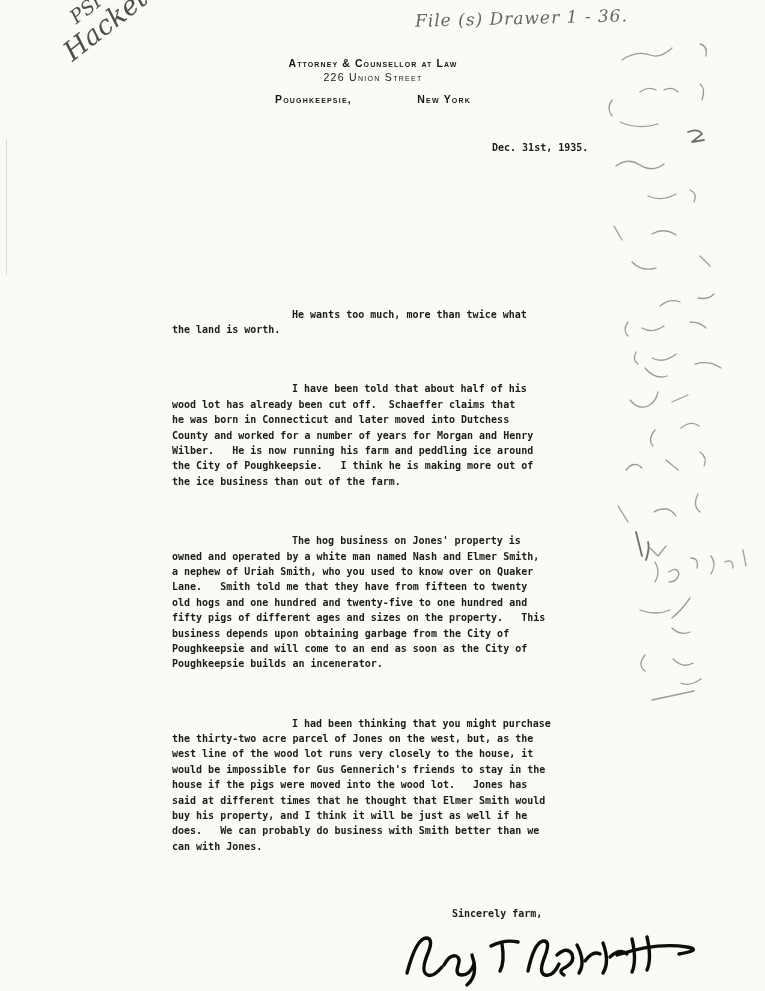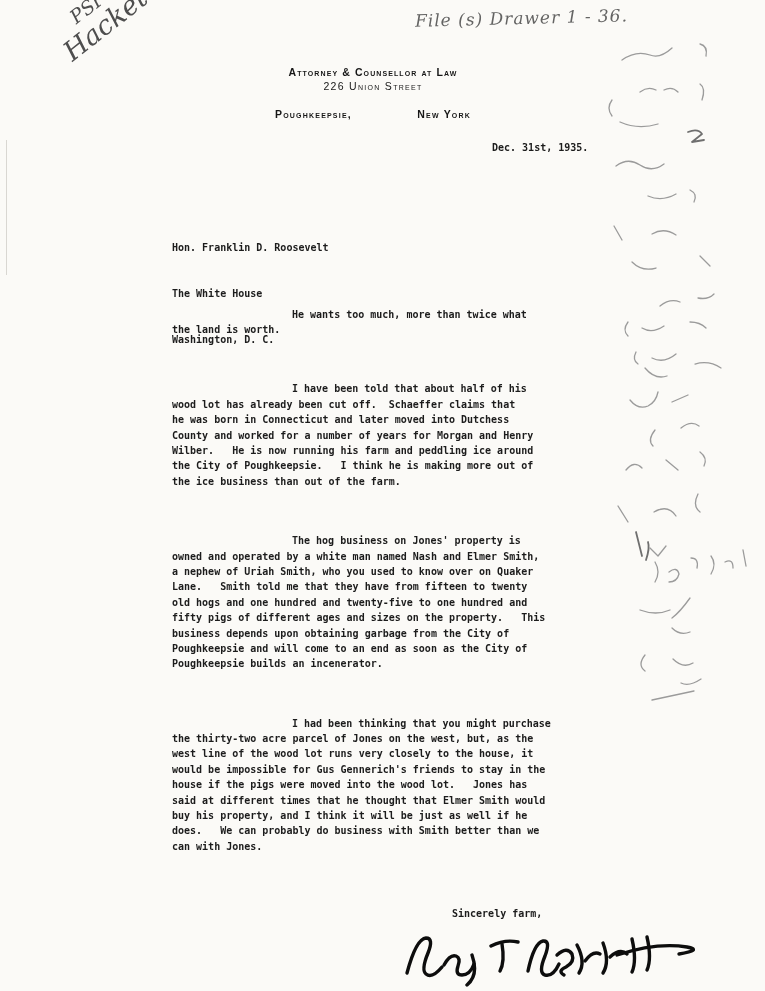--- a/index.html
+++ b/index.html
@@ -29,29 +29,29 @@
     position:absolute;left:275px;top:52px;width:196px;
     text-align:center;
     font-family:"Liberation Sans","DejaVu Sans",sans-serif;
     color:#161616;
   }
   .lh-name{
     font-size:15px;font-weight:700;letter-spacing:2.4px;
     font-variant:small-caps;white-space:nowrap;
   }
   .lh-title{
-    margin-top:14px;font-size:10.5px;font-weight:700;letter-spacing:1.1px;
+    margin-top:5px;font-size:10.5px;font-weight:700;letter-spacing:1.1px;
     font-variant:small-caps;white-space:nowrap;
   }
   .lh-street{
     margin-top:2px;font-size:10.5px;font-weight:400;letter-spacing:1.3px;
     font-variant:small-caps;white-space:nowrap;
   }
   .lh-cityline{
-    margin-top:16px;display:flex;justify-content:space-between;
+    margin-top:10px;display:flex;justify-content:space-between;
     font-size:10.5px;font-weight:700;letter-spacing:1.2px;
     font-variant:small-caps;white-space:nowrap;
   }
   .dateline{position:absolute;left:492px;top:140px;}
   .recipient{position:absolute;left:172px;top:209px;}
   .letter-flow{position:absolute;left:172px;top:276px;width:510px;}
   .salutation{margin:0 0 12px 0;}
   .para{margin:0 0 13px 0;text-indent:120px;}
   .signoff{position:absolute;left:452px;top:906px;}
   
@@ -93,25 +93,20 @@
     <div class="lh-title">Attorney &amp; Counsellor at Law</div>
     <div class="lh-street">226 Union Street</div>
     <div class="lh-cityline">
       <span>Poughkeepsie,</span>
       <span>New York</span>
     </div>
   </div>
 
   <div class="typed dateline">Dec. 31st, 1935.</div>
 
-  <div class="typed recipient">
-    <div>Hon. Franklin D. Roosevelt</div>
-    <div>The White House</div>
-    <div>Washington, D. C.</div>
-  </div>
 
   <div class="typed letter-flow">
     <p class="para">He wants too much, more than twice what
 the land is worth.</p>
     <p class="para">I have been told that about half of his
 wood lot has already been cut off.  Schaeffer claims that
 he was born in Connecticut and later moved into Dutchess
 County and worked for a number of years for Morgan and Henry
 Wilber.   He is now running his farm and peddling ice around
 the City of Poughkeepsie.   I think he is making more out of

